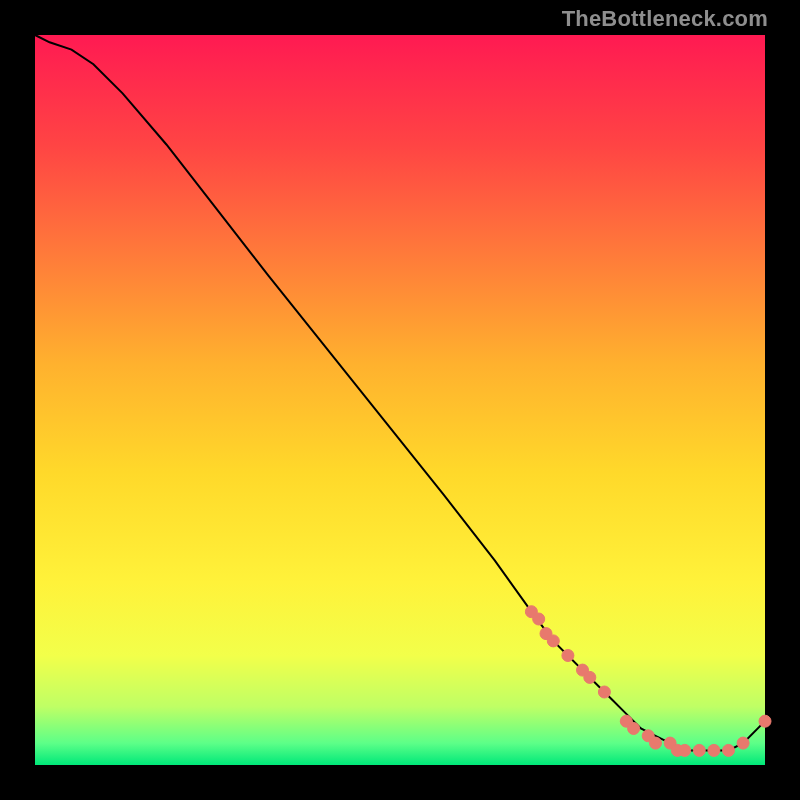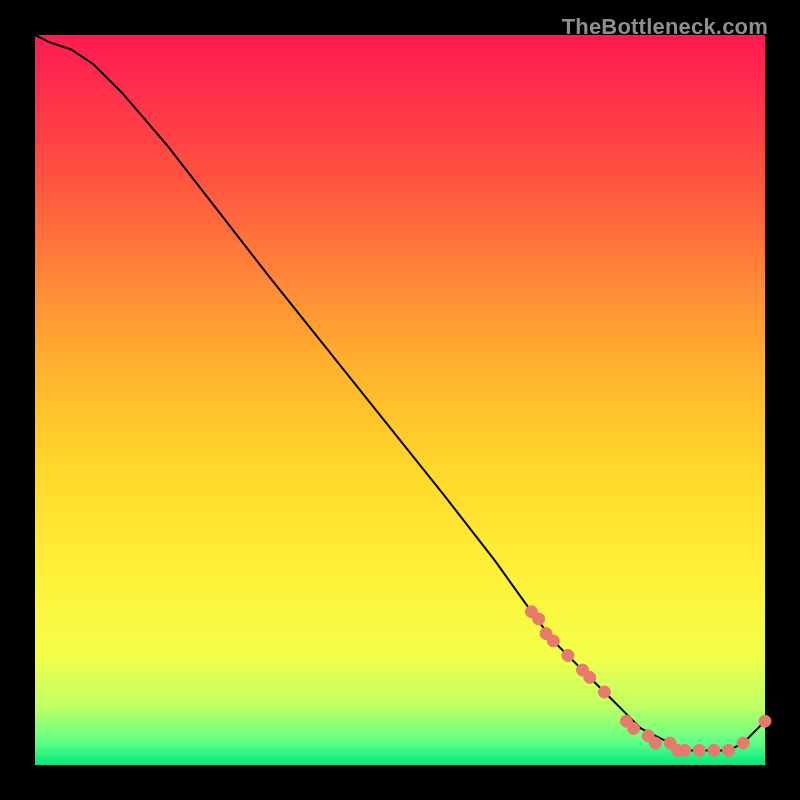--- a/index.html
+++ b/index.html
@@ -45,21 +45,20 @@
   }
   .watermark {
     position: absolute;
     top: 6px;
     right: 32px;
     font-family: Arial, Helvetica, sans-serif;
     font-size: 22px;
     font-weight: 600;
     color: #8e8e8e;
     letter-spacing: 0.2px;
-    margin-top: 8px;
   }
   .curve {
     fill: none;
     stroke: #000000;
     stroke-width: 2;
   }
   .marker {
     fill: #e8796d;
     stroke: #e8796d;
   }

